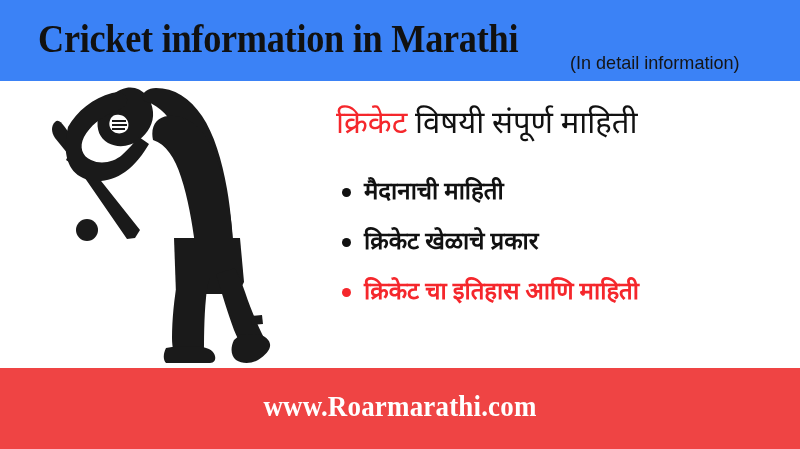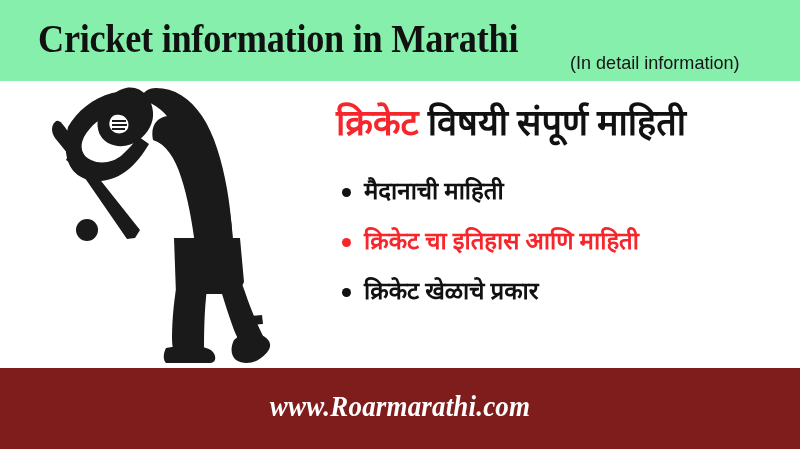--- a/index.html
+++ b/index.html
@@ -18,21 +18,21 @@
     overflow: hidden;
   }
 
   
   .header-band {
     position: absolute;
     left: 0;
     top: 0;
     width: 800px;
     height: 81px;
-    background: #86efac;
+    background: #3b82f6;
   }
   .header-title {
     position: absolute;
     left: 38px;
     top: 17px;
     font-family: "Liberation Serif", serif;
     font-weight: bold;
     font-size: 39px;
     line-height: 44px;
     letter-spacing: -0.3px;
@@ -81,22 +81,22 @@
 
   
   .content-col {
     position: absolute;
     left: 336px;
     top: 100px;
     width: 462px;
   }
   .marathi-heading {
     font-family: "Liberation Serif", serif;
-    font-weight: bold;
-    font-size: 36px;
+    font-weight: normal;
+    font-size: 31px;
     line-height: 46px;
     color: #111111;
     white-space: nowrap;
     letter-spacing: 0px;
   }
   .marathi-heading .accent {
     color: #f5272c;
   }
 
   .bullet-list {
@@ -129,22 +129,21 @@
     color: #f5272c;
   }
 
   
   .footer-bar {
     position: absolute;
     left: 0;
     top: 368px;
     width: 800px;
     height: 81px;
-    background: #7f1d1d;
-    font-style: italic;
+    background: #ef4444;
   }
   .footer-text {
     position: absolute;
     left: 0;
     top: 21px;
     width: 800px;
     text-align: center;
     font-family: "Liberation Serif", serif;
     font-weight: bold;
     font-size: 29px;
@@ -220,22 +219,22 @@
   </div>
 
   <div class="content-col">
 
     <div class="marathi-heading">
       <span class="accent">क्रिकेट</span><span> विषयी संपूर्ण माहिती</span>
     </div>
 
     <ul class="bullet-list">
       <li class="bullet-item">मैदानाची माहिती</li>
+      <li class="bullet-item">क्रिकेट खेळाचे प्रकार</li>
       <li class="bullet-item accent">क्रिकेट चा इतिहास आणि माहिती</li>
-      <li class="bullet-item">क्रिकेट खेळाचे प्रकार</li>
     </ul>
 
   </div>
 
   <div class="footer-bar">
     <div class="footer-text">www.Roarmarathi.com</div>
   </div>
 
 </div>
 

